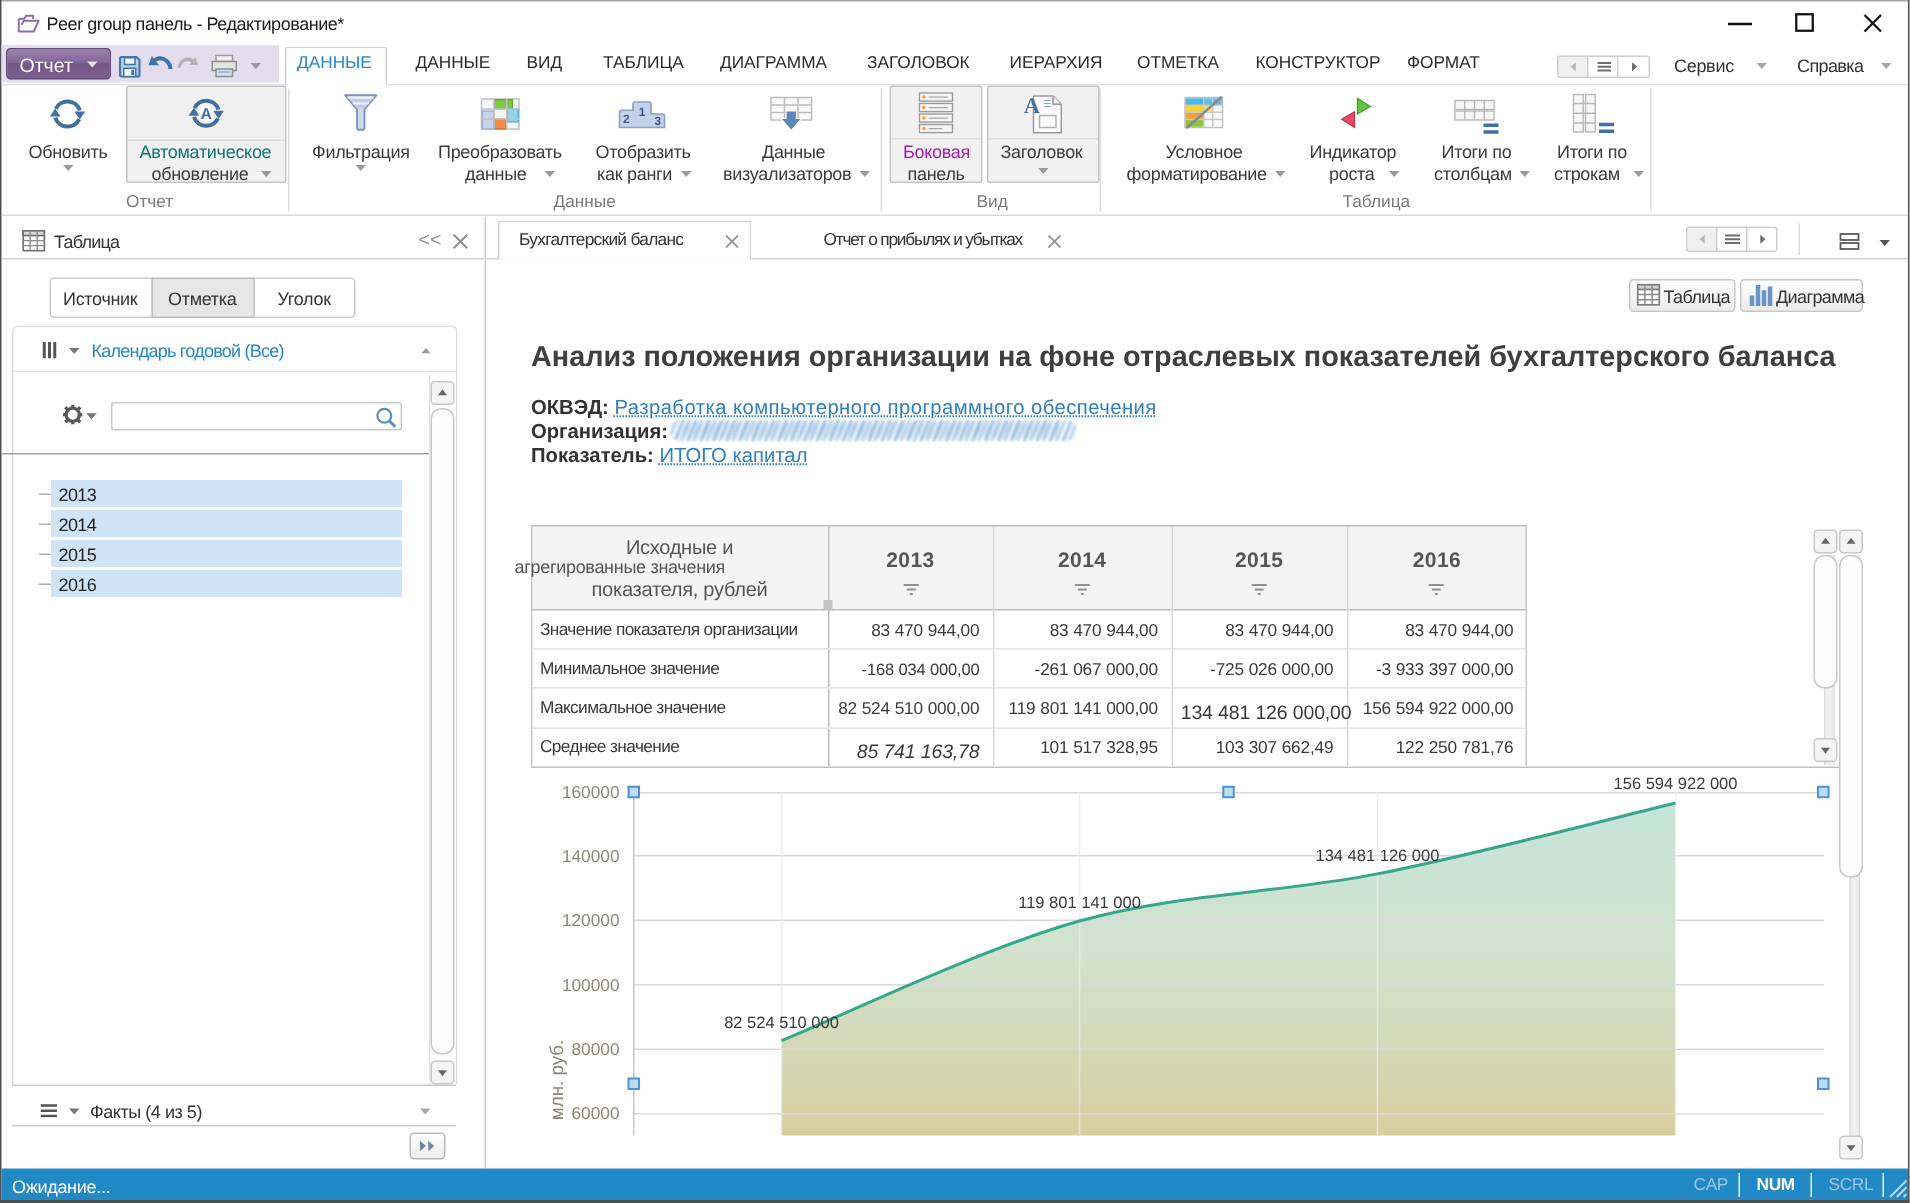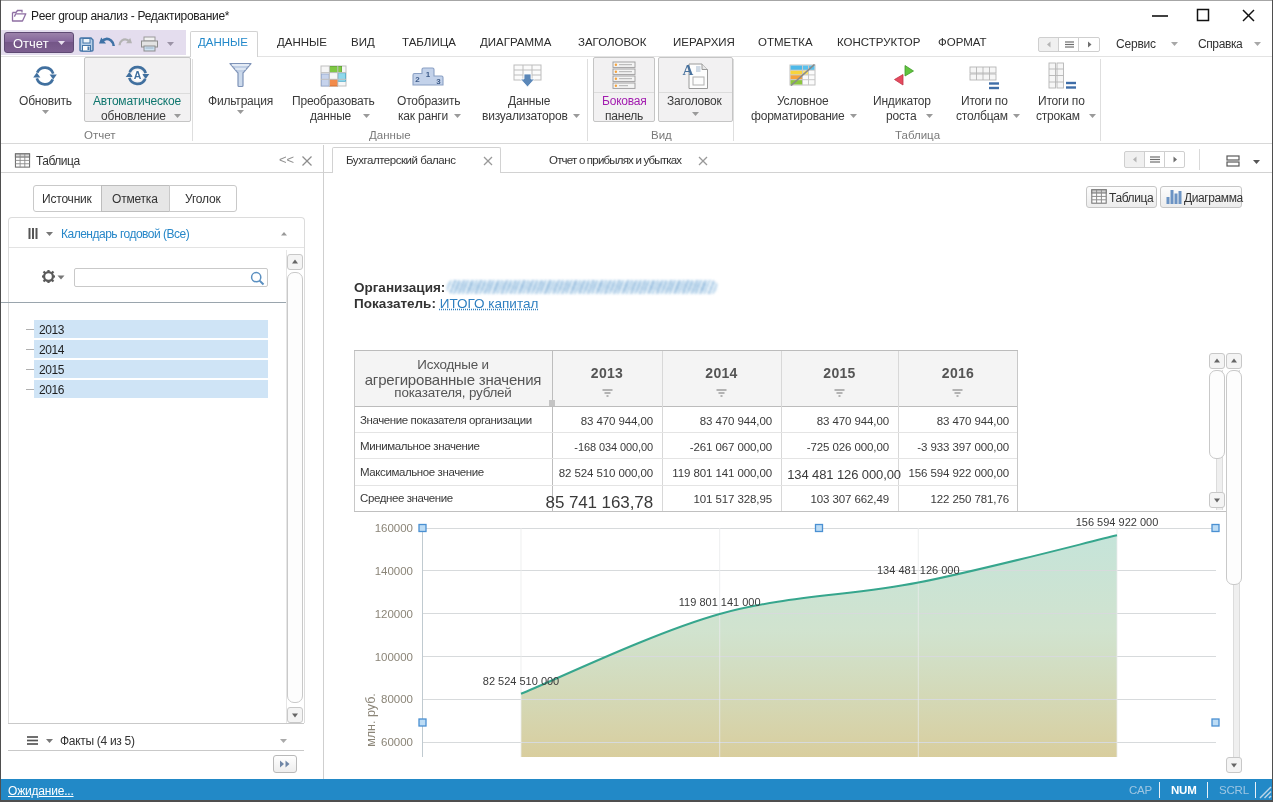--- a/index.html
+++ b/index.html
@@ -15,21 +15,21 @@
 
   <div class="abs" style="left:0;top:0;width:1273px;height:1px;background:#a6a6a6;"></div>
   <div class="abs" style="left:0;top:0;width:1px;height:802px;background:#4f4f4f;"></div>
   <div class="abs" style="left:1272px;top:0;width:1px;height:802px;background:#4f4f4f;"></div>
   <div class="abs" style="left:0;top:800px;width:1273px;height:2px;background:#4f4f4f;"></div>
 
   <svg class="abs" style="left:11px;top:9px;" width="16" height="14" viewBox="0 0 16 14">
     <path d="M1.5 3.5 L5 3.5 L6.5 1.5 L11 1.5 L11 3.5" fill="none" stroke="#8e6fa3" stroke-width="1.3"></path>
     <path d="M1.5 3.5 L1.5 12 L11.5 12 L14.8 4.8 L4.8 4.8 L3.4 7.6" fill="none" stroke="#8e6fa3" stroke-width="1.3" stroke-linejoin="round"></path>
   </svg>
-  <div class="txt" style="left:31px;top:9px;font-size:12px;letter-spacing:-0.3px;color:#1c1c1c;">Peer group анализ - Редактирование*</div>
+  <div class="txt" style="left:31px;top:9px;font-size:12px;letter-spacing:-0.3px;color:#1c1c1c;">Peer group панель - Редактирование*</div>
   <svg class="abs" style="left:1146px;top:5px;" width="120" height="20" viewBox="0 0 120 20">
     <line x1="6" y1="11" x2="22" y2="11" stroke="#111" stroke-width="1.6"></line>
     <rect x="51.5" y="4.5" width="11" height="11" fill="none" stroke="#111" stroke-width="1.5"></rect>
     <line x1="97" y1="5" x2="108" y2="16" stroke="#111" stroke-width="1.5"></line>
     <line x1="108" y1="5" x2="97" y2="16" stroke="#111" stroke-width="1.5"></line>
   </svg>
 
   <div class="bd" style="left:1px;top:30px;width:185px;height:25px;background:#e4ddee;"></div>
   <div class="bd" style="left:4px;top:32px;width:70px;height:21px;border:1px solid #5f4a74;border-radius:3px;background:linear-gradient(180deg,#9c82ab 0%,#84659a 45%,#745687 50%,#7d5f90 100%);"></div>
   <div class="txt" style="left:13px;top:36px;font-size:13px;color:#fff;">Отчет</div>
@@ -491,41 +491,43 @@
   <svg class="abs" style="left:1166px;top:189px;" width="16" height="15" viewBox="0 0 16 15">
     <g fill="#6b93c4">
         <rect x="0.5" y="8" width="3" height="7"></rect>
         <rect x="4.5" y="1" width="3" height="14"></rect>
         <rect x="8.5" y="4.5" width="3" height="10.5"></rect>
         <rect x="12.5" y="2" width="3" height="13"></rect>
       </g>
   </svg>
   <div class="txt" style="left:1184px;top:191px;font-size:12px;letter-spacing:-0.4px;color:#333;">Диаграмма</div>
 
+  <div class="txt" style="left:354px;top:228px;font-size:19.2px;font-weight:bold;color:#3f3f3f;">Анализ положения организации на фоне отраслевых показателей бухгалтерского баланса</div>
+  <div class="txt" style="left:354px;top:264px;font-size:13.5px;font-weight:bold;color:#333;">ОКВЭД: <a style="font-weight:normal;color:#2e7fc0;letter-spacing:0.3px;text-decoration:underline dotted;">Разработка компьютерного программного обеспечения</a></div>
   <div class="txt" style="left:354px;top:280px;font-size:13.5px;font-weight:bold;color:#333;">Организация:</div>
   <div class="abs" style="left:446px;top:280px;width:272px;height:14px;border-radius:7px;filter:blur(0.8px);opacity:0.85;background:repeating-linear-gradient(112deg,rgba(108,162,210,0.8) 0 1.5px,rgba(180,212,236,0.45) 1.5px 4px,rgba(132,180,220,0.7) 4px 5.5px,rgba(210,230,244,0.4) 5.5px 8px);"></div>
   <div class="abs" style="left:452px;top:282px;width:255px;height:9px;border-radius:5px;filter:blur(1.4px);opacity:0.5;background:repeating-linear-gradient(112deg,rgba(96,152,202,0.9) 0 2px,rgba(190,218,238,0.4) 2px 6px);"></div>
   <div class="txt" style="left:354px;top:296px;font-size:13.5px;font-weight:bold;color:#333;">Показатель: <a style="font-weight:normal;color:#2e7fc0;text-decoration:underline dotted;">ИТОГО капитал</a></div>
 
   <div class="abs" style="left:354px;top:351px;width:664px;height:55px;background:#f4f4f4;"></div>
   <div class="abs" style="left:354px;top:350px;width:664px;height:1px;background:#bcbcbc;"></div>
   <div class="abs" style="left:354px;top:406px;width:664px;height:1px;background:#bcbcbc;"></div>
   <div class="abs" style="left:354px;top:511px;width:888px;height:1px;background:#c0c0c0;"></div>
   <div class="abs" style="left:354px;top:351px;width:1px;height:160px;background:#c8c8c8;"></div>
   <div class="abs" style="left:552px;top:351px;width:1px;height:160px;background:#bdbdbd;"></div>
   <div class="abs" style="left:662px;top:351px;width:1px;height:160px;background:#d8d8d8;"></div>
   <div class="abs" style="left:781px;top:351px;width:1px;height:160px;background:#d8d8d8;"></div>
   <div class="abs" style="left:898px;top:351px;width:1px;height:160px;background:#d8d8d8;"></div>
   <div class="abs" style="left:1017px;top:351px;width:1px;height:160px;background:#c8c8c8;"></div>
   <div class="abs" style="left:355px;top:432px;width:662px;height:1px;background:#e4e4e4;"></div>
   <div class="abs" style="left:355px;top:458px;width:662px;height:1px;background:#e4e4e4;"></div>
   <div class="abs" style="left:355px;top:485px;width:662px;height:1px;background:#e4e4e4;"></div>
   <div class="abs" style="left:549px;top:400px;width:6px;height:6px;background:#c4c4c4;"></div>
   <div class="txt" style="left:354px;top:357px;width:198px;text-align:center;font-size:13.4px;letter-spacing:-0.2px;color:#555;">Исходные и</div>
-  <div class="txt" style="left:354px;top:371px;width:198px;text-align:center;font-size:15px;letter-spacing:-0.2px;color:#555;">агрегированные значения</div>
+  <div class="txt" style="left:343px;top:371px;width:198px;text-align:left;font-size:12px;letter-spacing:-0.2px;color:#555;">агрегированные значения</div>
   <div class="txt" style="left:354px;top:385px;width:198px;text-align:center;font-size:13.4px;letter-spacing:-0.2px;color:#555;">показателя, рублей</div>
   <div class="txt" style="left:552px;top:365px;width:110px;text-align:center;font-size:14px;letter-spacing:0.3px;font-weight:600;color:#555;">2013</div>
   <div class="txt" style="left:662px;top:365px;width:119px;text-align:center;font-size:14px;letter-spacing:0.3px;font-weight:600;color:#555;">2014</div>
   <div class="txt" style="left:781px;top:365px;width:117px;text-align:center;font-size:14px;letter-spacing:0.3px;font-weight:600;color:#555;">2015</div>
   <div class="txt" style="left:898px;top:365px;width:120px;text-align:center;font-size:14px;letter-spacing:0.3px;font-weight:600;color:#555;">2016</div>
   <svg class="abs" style="left:602px;top:389px;" width="11" height="8" viewBox="0 0 11 8">
       <g stroke="#909090" stroke-width="1.3">
         <line x1="0.5" y1="1" x2="10.5" y2="1"></line>
         <line x1="2.5" y1="4" x2="8.5" y2="4"></line>
         <line x1="4.5" y1="7" x2="6.5" y2="7"></line>
@@ -561,21 +563,21 @@
   <div class="txt" style="right:384px;top:415px;font-size:11.5px;letter-spacing:-0.1px;color:#3a3a3a;">83 470 944,00</div>
   <div class="txt" style="right:264px;top:415px;font-size:11.5px;letter-spacing:-0.1px;color:#3a3a3a;">83 470 944,00</div>
   <div class="txt" style="right:620px;top:441px;font-size:11px;letter-spacing:-0.1px;color:#3a3a3a;">-168 034 000,00</div>
   <div class="txt" style="right:501px;top:441px;font-size:11.5px;letter-spacing:-0.1px;color:#3a3a3a;">-261 067 000,00</div>
   <div class="txt" style="right:384px;top:441px;font-size:11.5px;letter-spacing:-0.1px;color:#3a3a3a;">-725 026 000,00</div>
   <div class="txt" style="right:264px;top:441px;font-size:11.5px;letter-spacing:-0.1px;color:#3a3a3a;">-3 933 397 000,00</div>
   <div class="txt" style="right:620px;top:467px;font-size:11.5px;letter-spacing:-0.1px;color:#3a3a3a;">82 524 510 000,00</div>
   <div class="txt" style="right:501px;top:467px;font-size:11.5px;letter-spacing:-0.1px;color:#3a3a3a;">119 801 141 000,00</div>
   <div class="txt" style="right:372px;top:467px;font-size:13px;letter-spacing:-0.1px;color:#3a3a3a;">134 481 126 000,00</div>
   <div class="txt" style="right:264px;top:467px;font-size:11.5px;letter-spacing:-0.1px;color:#3a3a3a;margin-left:28px;">156 594 922 000,00</div>
-  <div class="txt" style="right:620px;top:493px;font-size:17px;letter-spacing:-0.1px;color:#3a3a3a;">85 741 163,78</div>
+  <div class="txt" style="right:620px;top:493px;font-size:13px;letter-spacing:-0.1px;color:#3a3a3a;font-style:italic;">85 741 163,78</div>
   <div class="txt" style="right:501px;top:493px;font-size:11.5px;letter-spacing:-0.1px;color:#3a3a3a;">101 517 328,95</div>
   <div class="txt" style="right:384px;top:493px;font-size:11.5px;letter-spacing:-0.1px;color:#3a3a3a;">103 307 662,49</div>
   <div class="txt" style="right:264px;top:493px;font-size:11.5px;letter-spacing:-0.1px;color:#3a3a3a;">122 250 781,76</div>
 
   <svg class="abs" style="left:330px;top:513px;" width="943" height="262" viewBox="330 513 943 262">
     <defs>
       <linearGradient id="ag" x1="0" y1="528" x2="0" y2="757" gradientUnits="userSpaceOnUse">
         <stop offset="0" stop-color="#8ecbb8" stop-opacity="0.52"></stop>
         <stop offset="0.45" stop-color="#a6c9a2" stop-opacity="0.52"></stop>
         <stop offset="1" stop-color="#c4b369" stop-opacity="0.65"></stop>
@@ -638,21 +640,21 @@
   <svg class="abs" style="left:1230px;top:358px;" width="8" height="5" viewBox="0 0 8 5">
       <path d="M1 4.5 L4 0.5 L7 4.5 Z" fill="#666"></path>
     </svg>
   <div class="bd" style="left:1226px;top:370px;width:16px;height:215px;background:#fdfdfd;border:1px solid #c9c9c9;border-radius:7px;"></div>
   <div class="bd" style="left:1226px;top:757px;width:16px;height:16px;background:#f4f4f4;border:1px solid #c8c8c8;border-radius:3px;"></div>
   <svg class="abs" style="left:1230px;top:763px;" width="8" height="5" viewBox="0 0 8 5">
       <path d="M1 0.5 L4 4.5 L7 0.5 Z" fill="#666"></path>
     </svg>
 
   <div class="abs" style="left:1px;top:779px;width:1271px;height:21px;background:#2289c7;"></div>
-  <div class="txt" style="left:8px;top:784px;font-size:12px;letter-spacing:-0.2px;color:#fff;text-decoration:underline;">Ожидание...</div>
+  <div class="txt" style="left:8px;top:784px;font-size:12px;letter-spacing:-0.2px;color:#fff;">Ожидание...</div>
   <div class="txt" style="left:1129px;top:784px;font-size:11.5px;letter-spacing:-0.2px;color:#9ec6e2;">CAP</div>
   <div class="abs" style="left:1159px;top:782px;width:1px;height:16px;background:#e8f1f8;"></div>
   <div class="txt" style="left:1171px;top:784px;font-size:11.5px;letter-spacing:-0.2px;font-weight:bold;color:#fff;">NUM</div>
   <div class="abs" style="left:1207px;top:782px;width:1px;height:16px;background:#e8f1f8;"></div>
   <div class="txt" style="left:1219px;top:784px;font-size:11.5px;letter-spacing:-0.2px;color:#9ec6e2;">SCRL</div>
   <div class="abs" style="left:1255px;top:782px;width:1px;height:16px;background:#e8f1f8;"></div>
   <svg class="abs" style="left:1259px;top:786px;" width="13" height="13" viewBox="0 0 13 13">
     <g stroke="#bcd5e8" stroke-width="1.4">
         <line x1="12" y1="1" x2="1" y2="12"></line>
         <line x1="12" y1="5.5" x2="5.5" y2="12"></line>

